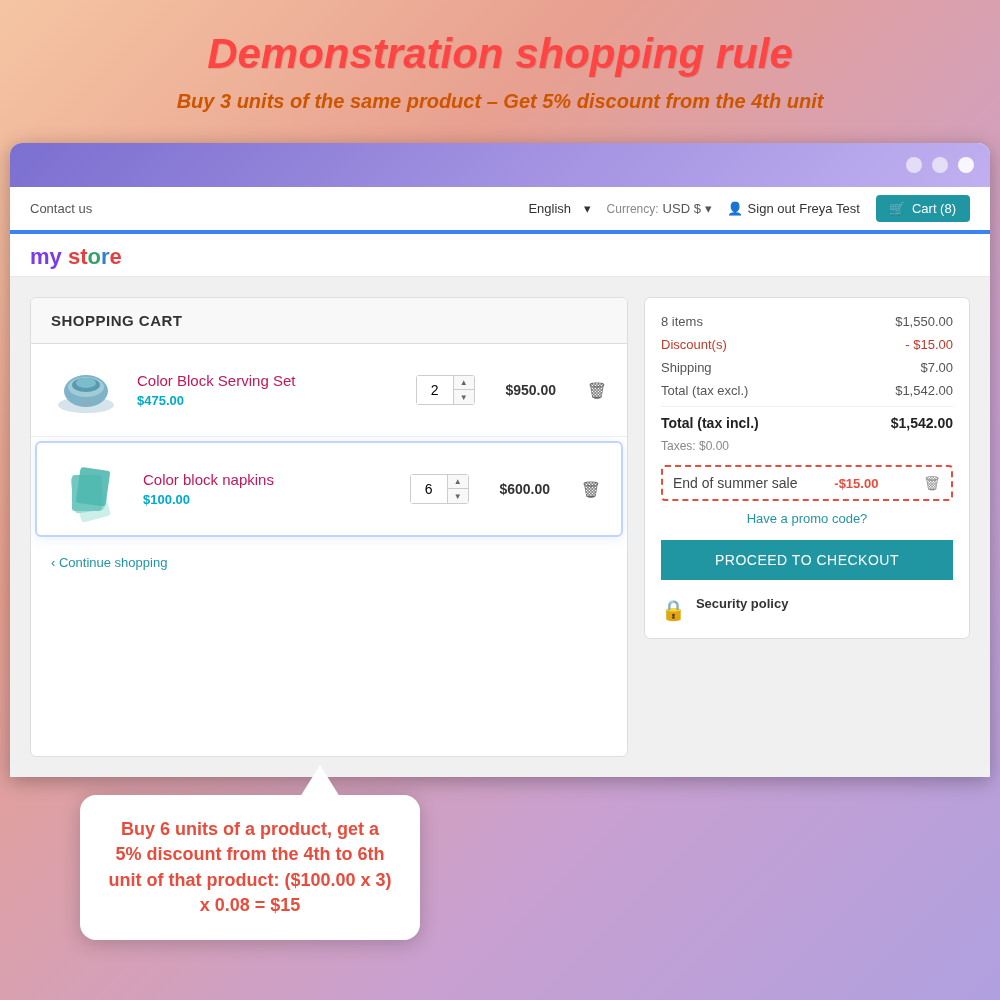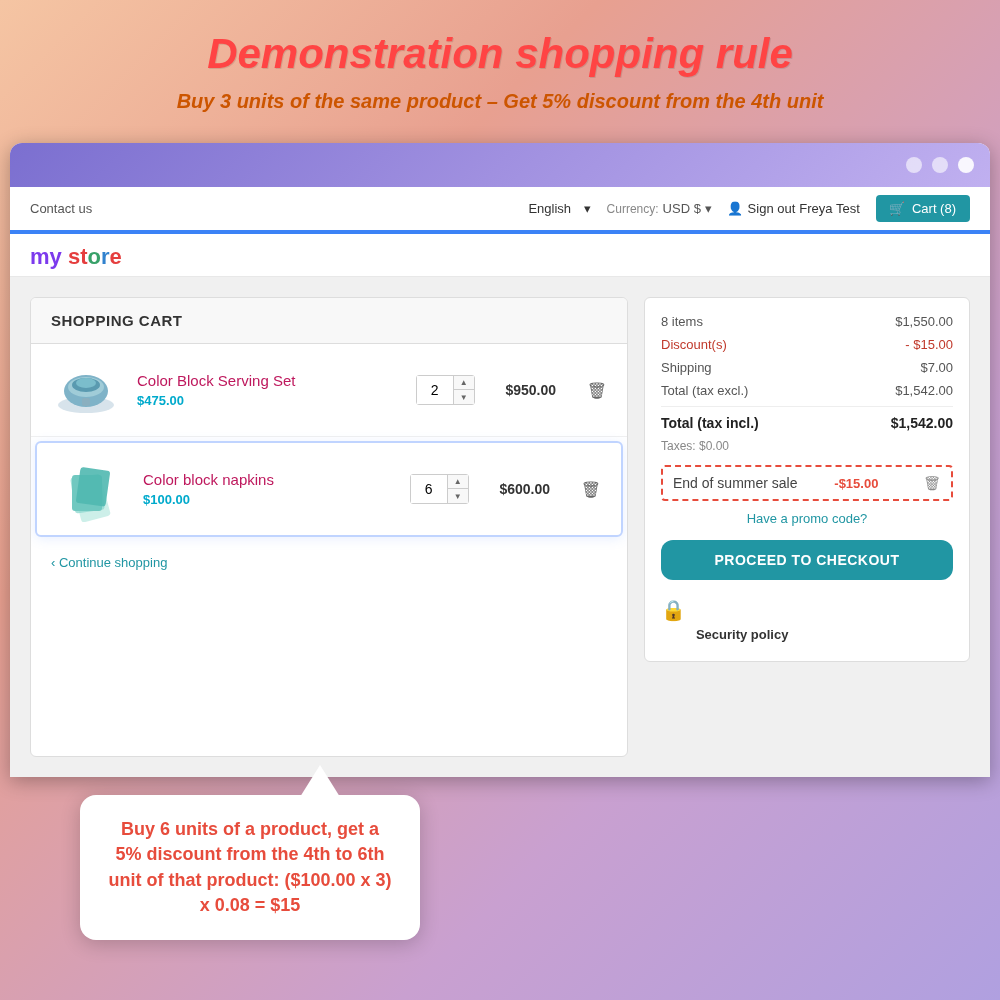--- a/index.html
+++ b/index.html
@@ -284,39 +284,39 @@
       font-size: 13px;
       cursor: pointer;
       margin-bottom: 14px;
     }
 
     .checkout-btn {
       width: 100%;
       background: #2196a3;
       color: #fff;
       border: none;
-      border-radius: 12px;
+      border-radius: 0;
       padding: 12px;
       font-size: 14px;
-      font-weight: 700;
+      font-weight: 400;
       letter-spacing: 0.5px;
       cursor: pointer;
       text-transform: uppercase;
       margin-bottom: 16px;
     }
 
     .security-info {
       display: flex;
       gap: 10px;
       align-items: flex-start;
       font-size: 12px;
       color: #666;
     }
     .security-icon { font-size: 20px; color: #aaa; margin-top: 2px; }
-    .security-title { font-weight: 700; color: #333; font-size: 13px; margin-bottom: 3px; margin-top: 31px; }
+    .security-title { font-weight: 700; color: #333; font-size: 13px; margin-bottom: 3px; }
 
     
     .tooltip-callout {
       position: absolute;
       bottom: 60px;
       left: 80px;
       background: #fff;
       border-radius: 16px;
       padding: 22px 26px;
       max-width: 340px;

